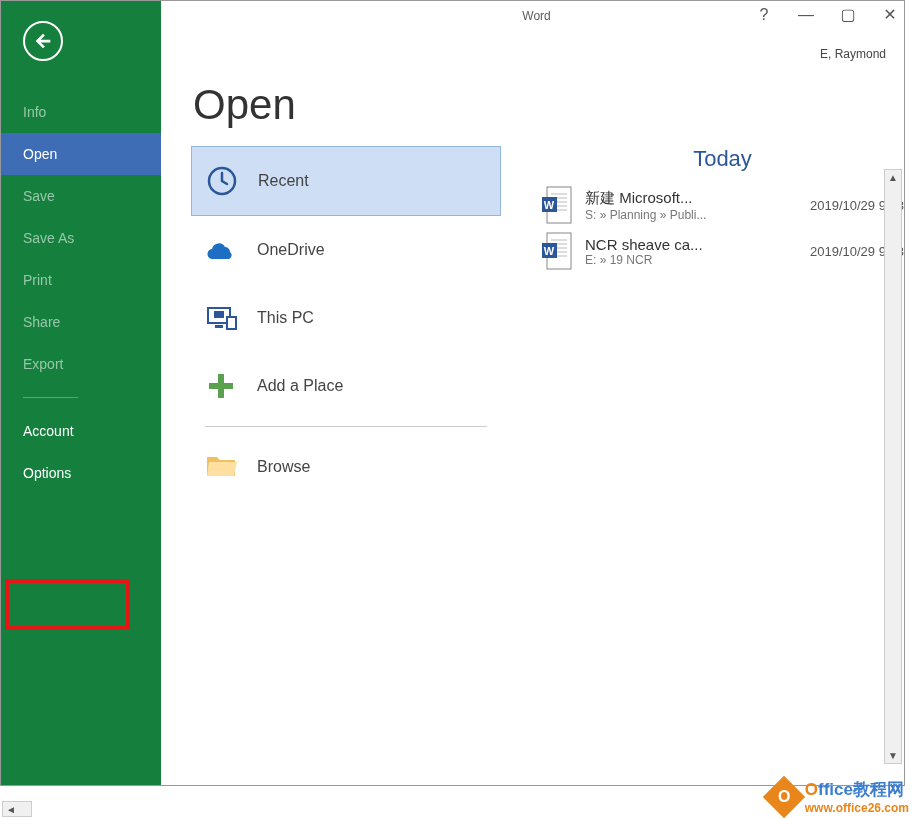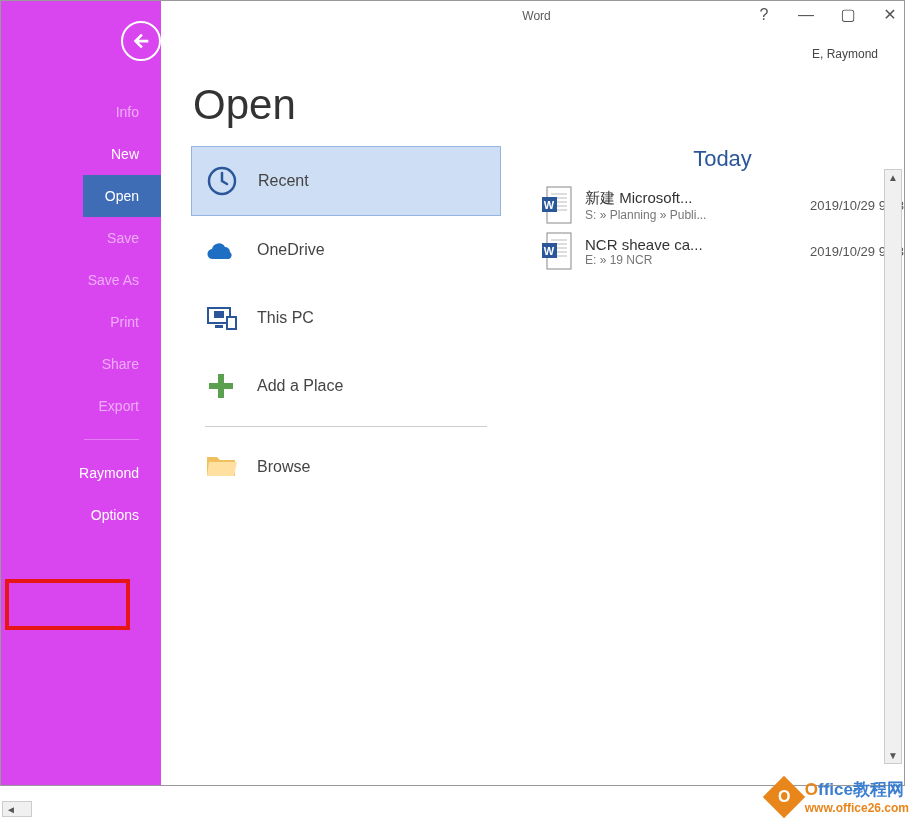--- a/index.html
+++ b/index.html
@@ -4,24 +4,24 @@
 <style>
   * { box-sizing: border-box; margin: 0; padding: 0; font-family: "Segoe UI", Tahoma, sans-serif; }
   body { background: #fff; width: 919px; height: 819px; overflow: hidden; position: relative; }
   .window { width: 905px; height: 786px; border: 1px solid #999; position: relative; display: flex; background:#fff; }
   
   
   .titlebar { position: absolute; top: 0; left: 160px; right: 0; height: 30px; display: flex; align-items: center; justify-content: center; padding-left: 8px; }
   .titlebar-title { font-size: 12px; color: #5a5a5a; }
   .titlebar-ctrls { position: absolute; right: 6px; top: 4px; display: flex; gap: 26px; align-items: center; }
   .titlebar-ctrls span { font-size: 16px; color: #555; cursor: pointer; width:16px; text-align:center; }
-  .username { position: absolute; right: 26px; top: 46px; font-size: 12px; color: #444; }
-  
-  
-  .sidebar { width: 160px; background: #d946ef; color: #fff; display: flex; flex-direction: column; padding-top: 20px; align-items: flex-end; }
+  .username { position: absolute; right: 18px; top: 46px; font-size: 12px; color: #444; }
+  
+  
+  .sidebar { width: 160px; background: #15803d; color: #fff; display: flex; flex-direction: column; padding-top: 20px; }
   .back-btn { width: 40px; height: 40px; border: 2px solid #fff; border-radius: 50%; margin-left: 22px; margin-bottom: 30px; display:flex; align-items:center; justify-content:center; cursor:pointer; }
   .back-btn svg { width: 22px; height: 22px; fill: #fff; }
   .nav-item { padding: 13px 22px; font-size: 14px; cursor: pointer; color: rgba(255,255,255,0.55); }
   .nav-item.enabled { color: #fff; }
   .nav-item.selected { background: #3e6db5; color: #fff; }
   .nav-divider { border: none; border-top: 1px solid rgba(255,255,255,0.3); margin: 12px 22px; width: 55px; }
   .highlight-box { position: absolute; border: 4px solid #e71616; left: 4px; top: 578px; width: 125px; height: 51px; pointer-events:none; }
   
   
   .main { flex: 1; padding: 55px 0 0 30px; background:#fff; display:flex; }
@@ -62,29 +62,28 @@
 <div class="window">
 
   <div class="sidebar">
     <div class="back-btn">
       <svg viewBox="0 0 24 24">
           <path d="M14 4l-8 8 8 8v-4h6v-8h-6z" fill="none"></path>
           <path d="M12 4l-8 8 8 8 2-2-4.5-4.5H20v-3H9.5L14 6z"></path>
         </svg>
     </div>
     <div class="nav-item">Info</div>
-    <div class="nav-item enabled">New</div>
     <div class="nav-item enabled selected">Open</div>
     <div class="nav-item">Save</div>
     <div class="nav-item">Save As</div>
     <div class="nav-item">Print</div>
     <div class="nav-item">Share</div>
     <div class="nav-item">Export</div>
     <hr class="nav-divider">
-    <div class="nav-item enabled">Raymond</div>
+    <div class="nav-item enabled">Account</div>
     <div class="nav-item enabled">Options</div>
   </div>
 
   <div class="titlebar">
     <span class="titlebar-title">Word</span>
   </div>
   <div class="titlebar-ctrls">
     <span>?</span>
     <span>—</span>
     <span>▢</span>

